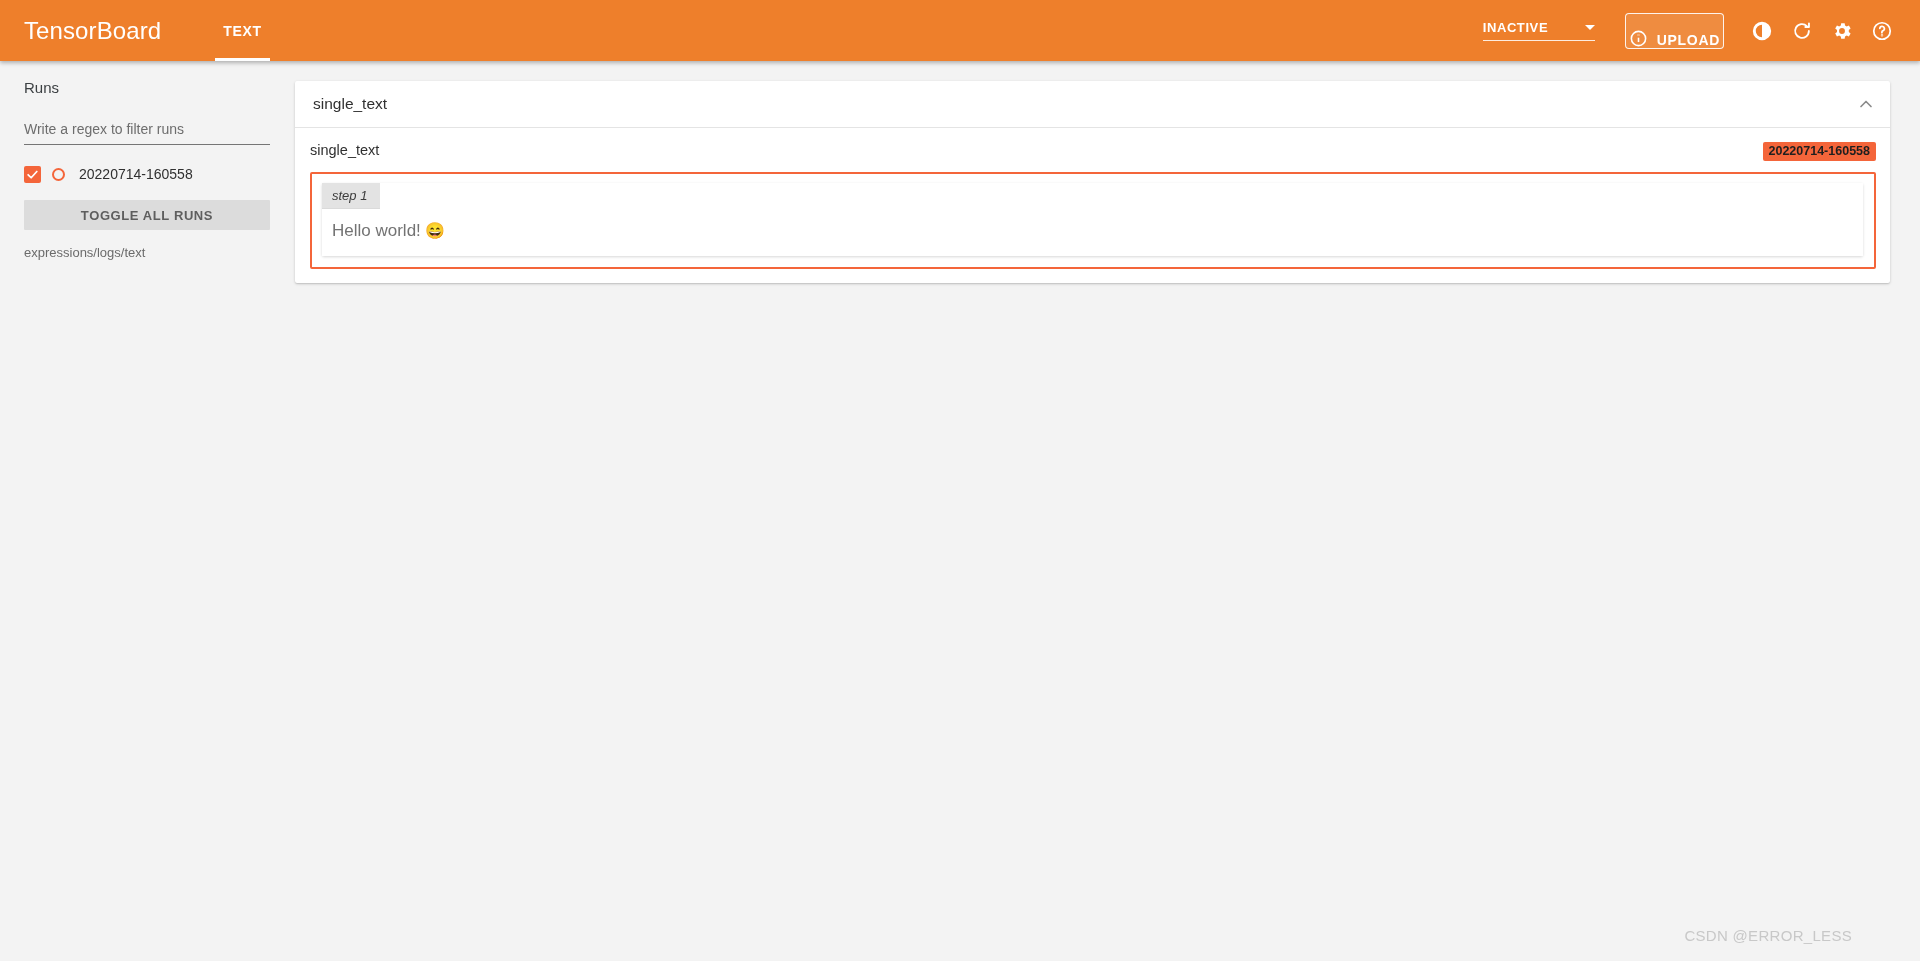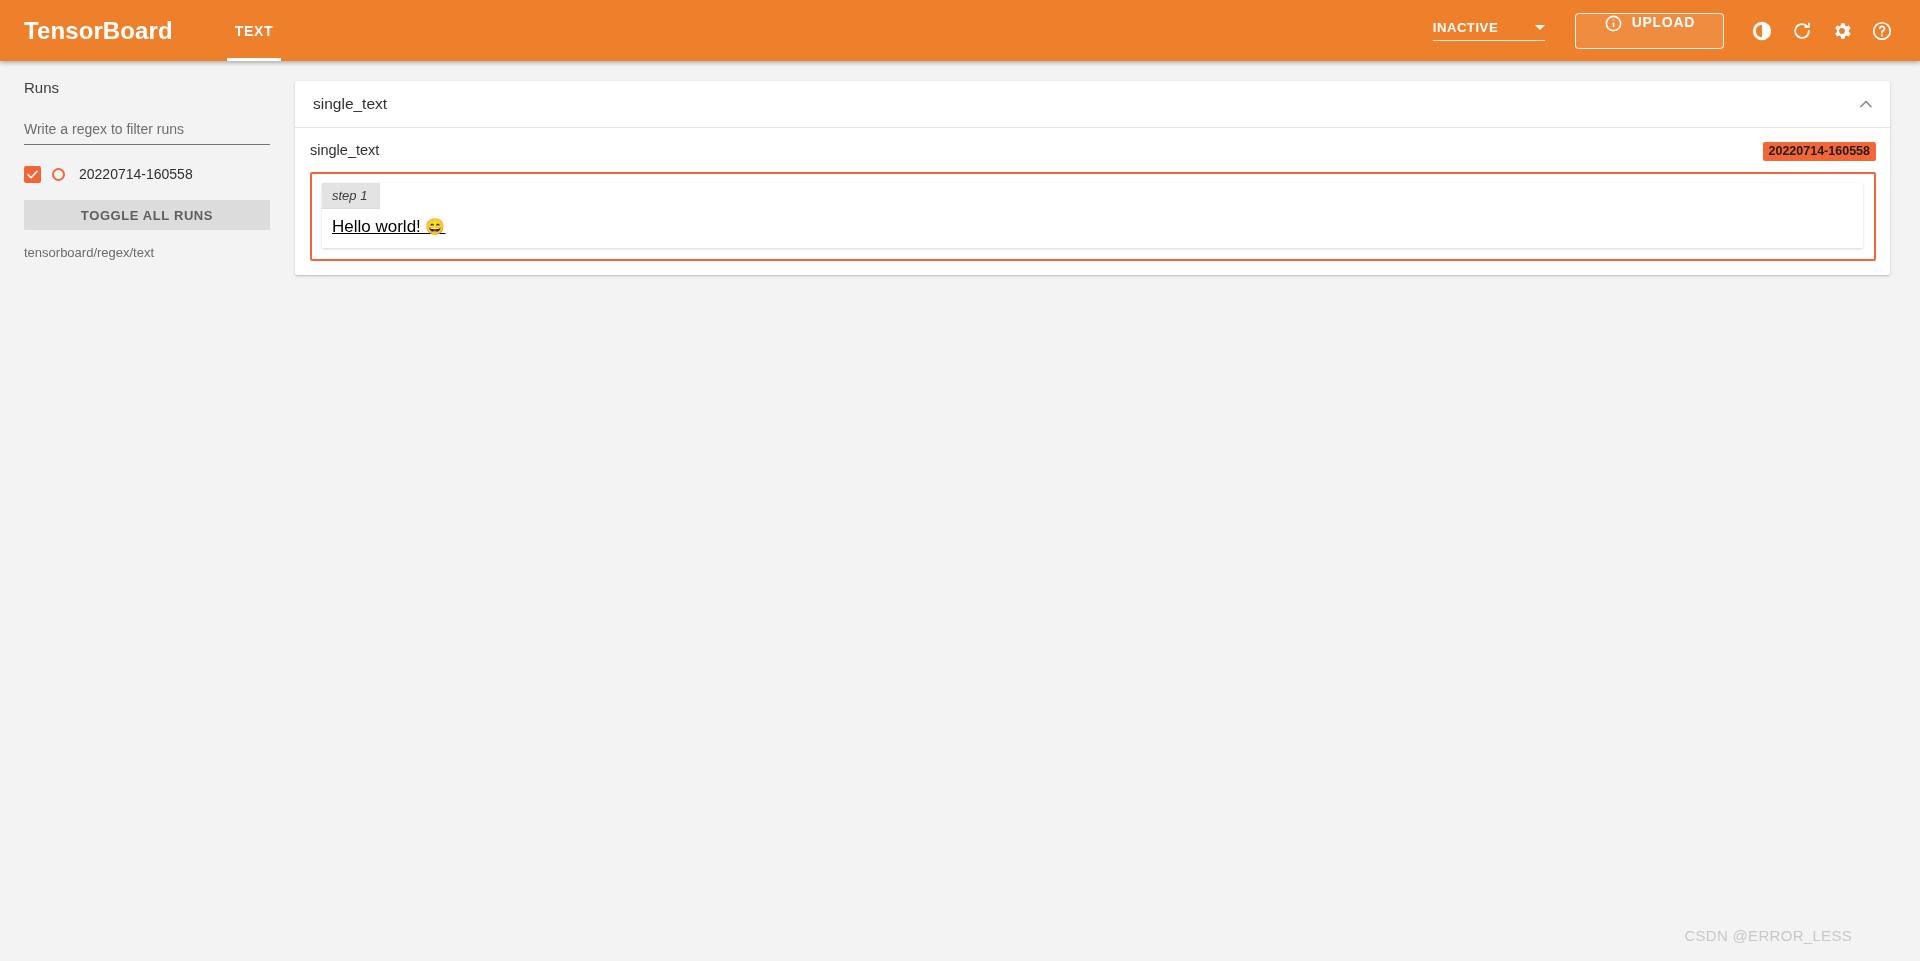--- a/index.html
+++ b/index.html
@@ -25,21 +25,21 @@
     display: flex;
     align-items: center;
     padding: 0 18px 0 24px;
     box-shadow: 0 2px 4px rgba(0,0,0,0.28);
     z-index: 20;
   }
 
   .brand {
     color: #ffffff;
     font-size: 24px;
-    font-weight: 700;
+    font-weight: 400;
     letter-spacing: 0.1px;
     white-space: nowrap;
   }
 
   .tabs {
     display: flex;
     align-items: stretch;
     height: 61px;
     margin-left: 46px;
   }
@@ -93,24 +93,24 @@
   }
   .caret {
     width: 0; height: 0;
     border-left: 5px solid transparent;
     border-right: 5px solid transparent;
     border-top: 5px solid #ffffff;
   }
 
   .upload-btn {
     display: flex;
-    align-items: flex-start;
+    align-items: flex-end;
     gap: 9px;
     height: 36px;
-    padding: 0 28px;
+    padding: 0 3px;
     border: 1px solid rgba(255,255,255,0.9);
     border-radius: 4px;
     background: rgba(255,255,255,0.10);
     color: #ffffff;
     font-size: 14px;
     font-weight: 600;
     letter-spacing: 0.7px;
     cursor: pointer;
     margin-right: 18px;
   }
@@ -334,25 +334,24 @@
     border-bottom: 1px solid #dadada;
   }
   .text-table th.filler {
     background: #ffffff;
     width: auto;
     border-bottom: 1px solid #ffffff;
   }
 
   .text-table td {
     font-size: 17px;
-    color: #000000;
+    color: #737373;
     padding: 8px 10px 11px 10px;
     background: #ffffff;
-    line-height: 20px;
-    text-decoration: underline;
+    line-height: 28px;
   }
   .text-table td .emoji { font-size: 16px; }
 
   
   .watermark {
     position: absolute;
     right: 68px;
     bottom: 17px;
     font-size: 15px;
     color: #c8c8c8;
@@ -438,21 +437,21 @@
         <svg width="13" height="13" viewBox="0 0 24 24" fill="none" stroke="#ffffff" stroke-width="3.2" stroke-linecap="round" stroke-linejoin="round">
           <polyline points="4,12.5 9.5,18 20,6.5"></polyline>
         </svg>
       </span>
       <span class="run-circle"></span>
       <span class="run-name">20220714-160558</span>
     </div>
 
     <button class="toggle-all">TOGGLE ALL RUNS</button>
 
-    <div class="log-path">tensorboard/regex/text</div>
+    <div class="log-path">expressions/logs/text</div>
 
   </div>
 
   <div class="main">
 
 
     <div class="card">
 
       <div class="card-header">
         <span class="title">single_text</span>

